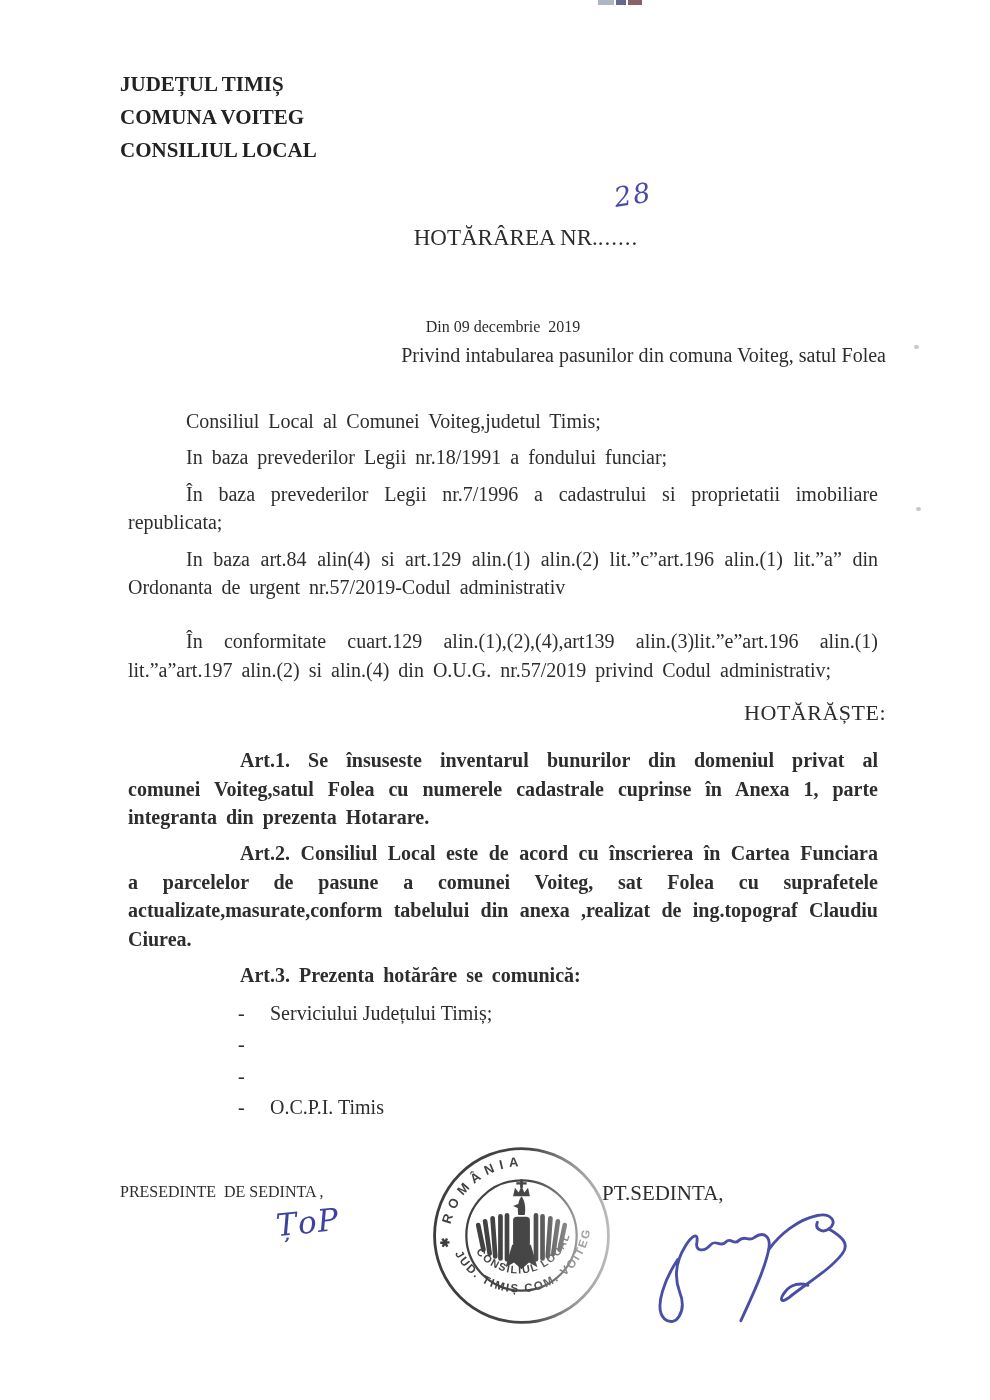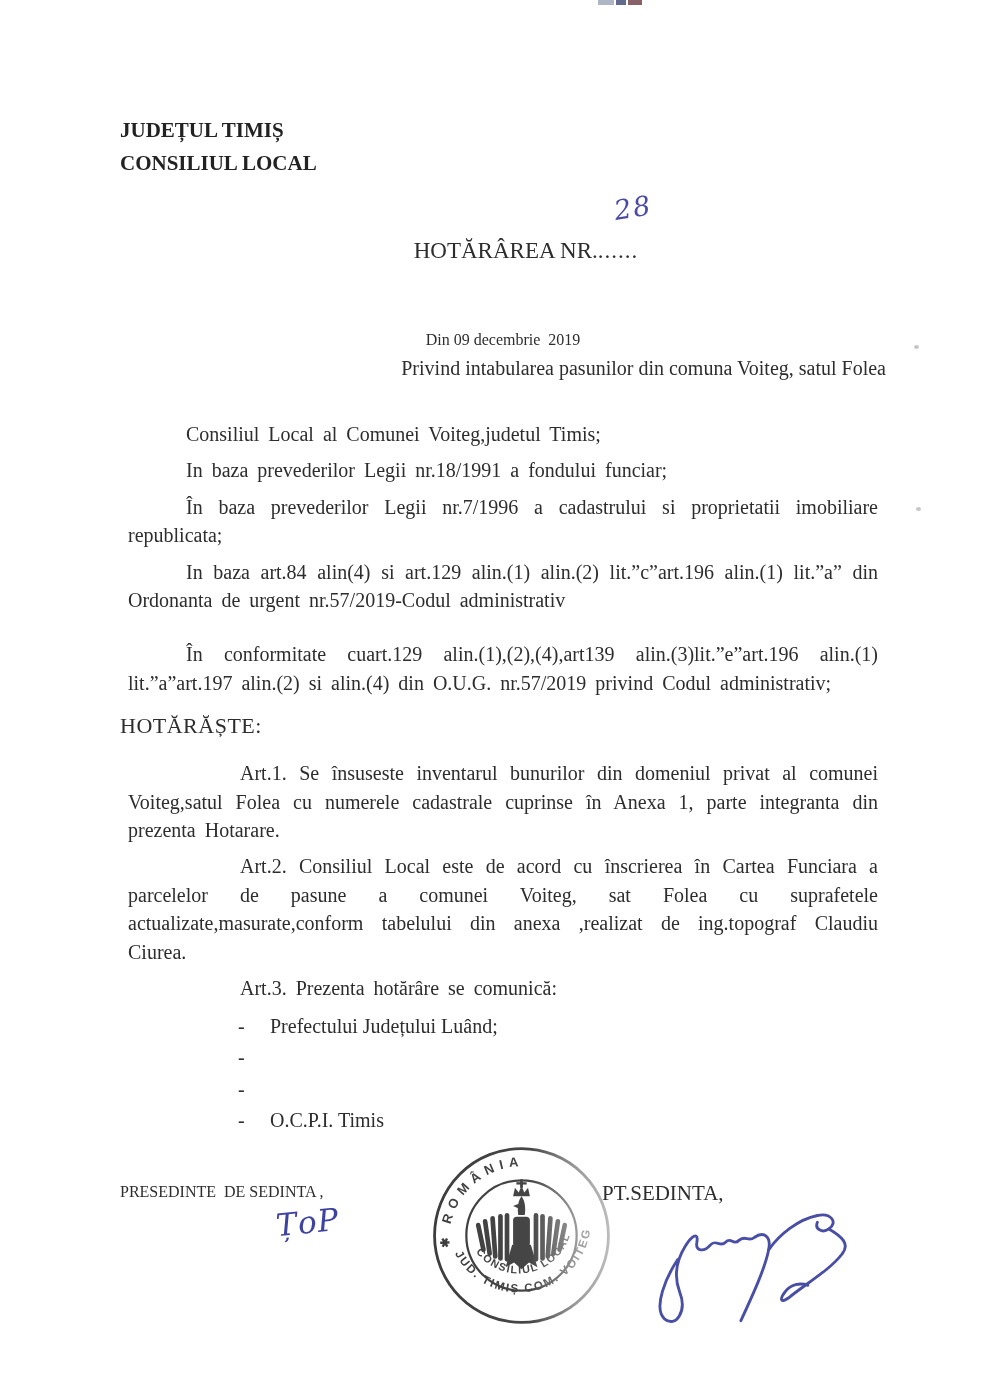--- a/index.html
+++ b/index.html
@@ -18,21 +18,21 @@
   .top-artifact{position:absolute;top:0;left:598px;height:5px;display:flex;gap:2px;}
   .top-artifact span{display:inline-block;height:5px;}
   .ta1{width:16px;background:#9aa3b5;opacity:.8;}
   .ta2{width:10px;background:#47517a;opacity:.85;}
   .ta3{width:14px;background:#6b3a44;opacity:.8;}
   .speck{position:absolute;width:5px;height:4px;border-radius:50%;background:#c6c6c6;}
   .speck.s1{left:914px;top:345px;}
   .speck.s2{left:916px;top:507px;}
 
   
-  .letterhead{padding-top:114px;font-weight:bold;font-size:21px;line-height:33px;color:#222;}
+  .letterhead{padding-top:68px;font-weight:bold;font-size:21px;line-height:33px;color:#222;}
 
   
   .title-block{margin-top:26px;text-align:center;}
   .title-line{font-size:23px;line-height:30px;position:relative;display:inline-block;white-space:pre;}
   .title-dots{letter-spacing:1px;}
   .hw-number{
     position:absolute;right:-14px;top:-13px;
     font-family:"DejaVu Serif",serif;font-style:italic;
     font-size:27px;color:#4b4ba6;
     transform:rotate(-9deg);letter-spacing:2px;
@@ -40,23 +40,23 @@
   .title-date{font-size:16px;line-height:28px;white-space:pre-wrap;}
   .title-subject{font-size:20px;line-height:28px;text-align:right;}
 
   
   .bodytext{margin-top:38px;}
   p.doc{
     margin:8px;font-size:20px;line-height:28.4px;
     text-align:justify;text-indent:58px;word-spacing:4px;
   }
   p.doc.gap-after{margin-bottom:26px;}
-  p.doc.art{text-indent:112px;}
+  p.doc.art{text-indent:112px;font-weight:bold;}
   .decision-heading{
-    text-align:left;font-size:22px;line-height:30px;
+    text-align:right;font-size:22px;line-height:30px;
     margin:14px 0 18px;letter-spacing:.5px;
   }
 
   
   .recipients{list-style:none;margin:4px 0 0;padding:0 0 0 118px;}
   .recipients li{display:flex;font-size:20px;line-height:31.5px;}
   .recipients .dash{width:32px;flex:none;}
 
   
   .president-label{position:absolute;left:120px;top:1183px;font-size:16px;white-space:pre-wrap;}
@@ -78,20 +78,21 @@
     <span class="ta1"></span>
     <span class="ta2"></span>
     <span class="ta3"></span>
   </div>
   <div class="speck s1"></div>
   <div class="speck s2"></div>
 
   <div class="content">
     <header class="letterhead">
       <div>JUDEȚUL TIMIȘ</div>
+      <div>COMUNA VOITEG</div>
       <div>CONSILIUL LOCAL</div>
     </header>
 
     <section class="title-block">
       <div class="title-line">
         <span>HOTĂRÂREA NR.</span><span class="title-dots">......</span>
         <span class="hw-number">28</span>
       </div>
       <div class="title-date">Din 09 decembrie  2019</div>
       <div class="title-subject">Privind intabularea pasunilor din comuna Voiteg, satul Folea</div>
@@ -107,21 +108,21 @@
 
     <div class="decision-heading">HOTĂRĂȘTE:</div>
 
     <section>
       <p class="doc art">Art.1. Se însuseste inventarul bunurilor din domeniul privat al comunei  Voiteg,satul Folea cu numerele cadastrale cuprinse în Anexa 1, parte integranta din prezenta Hotarare.</p>
       <p class="doc art">Art.2. Consiliul Local este de acord cu înscrierea în Cartea Funciara a parcelelor de pasune a comunei Voiteg, sat Folea cu suprafetele actualizate,masurate,conform tabelului din anexa ,realizat de ing.topograf Claudiu Ciurea.</p>
       <p class="doc art">Art.3. Prezenta hotărâre se comunică:</p>
       <ul class="recipients">
         <li>
             <span class="dash">-</span>
-            <span>Prefectului Județului Luând;</span>
+            <span>Serviciului Județului Timiș;</span>
           </li>
         <li>
             <span class="dash">-</span>
           </li>
         <li>
             <span class="dash">-</span>
           </li>
         <li>
             <span class="dash">-</span>
             <span>O.C.P.I. Timis</span>

